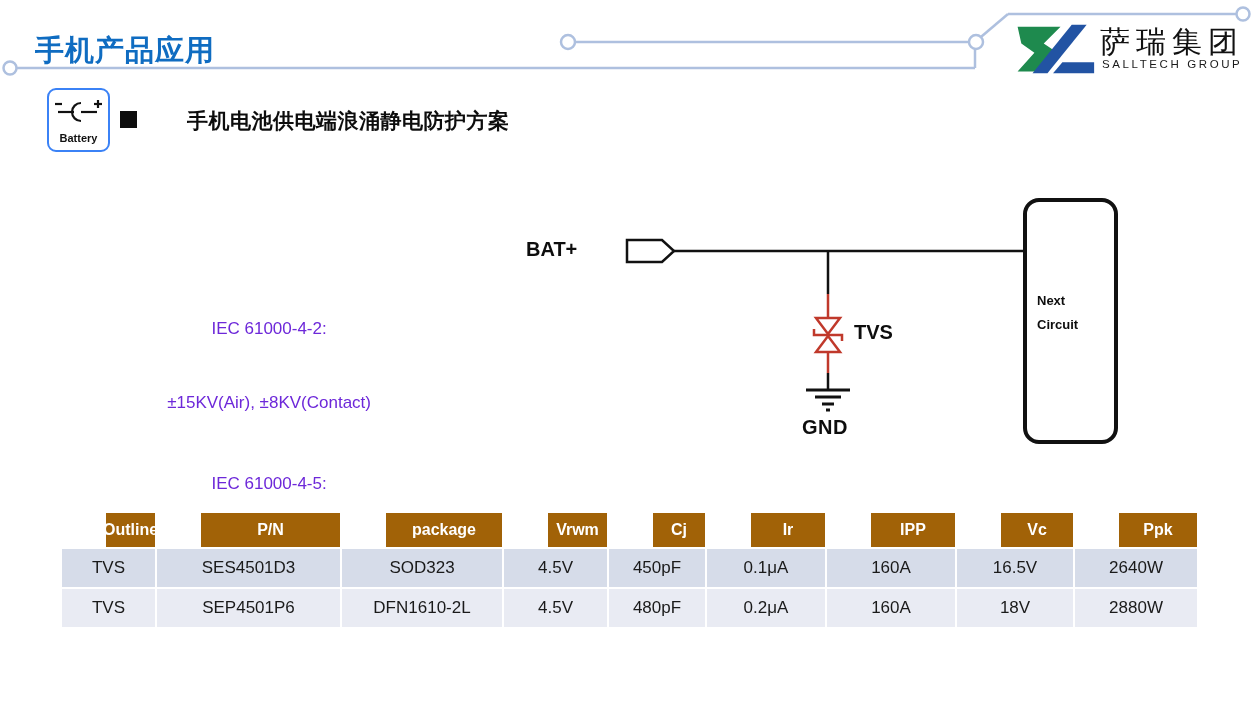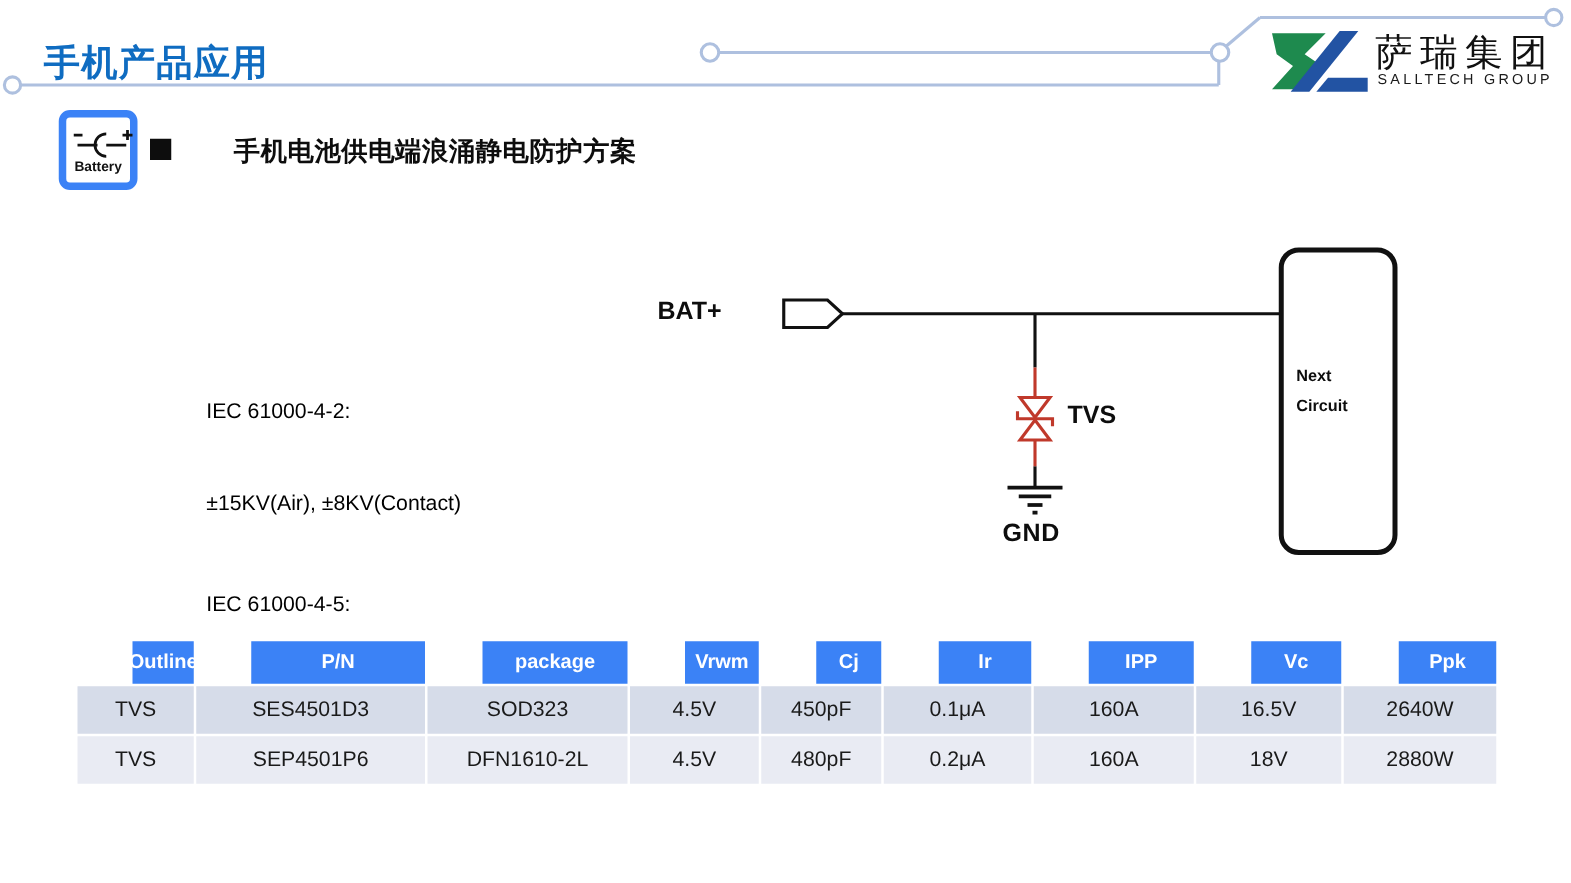--- a/index.html
+++ b/index.html
@@ -24,54 +24,54 @@
     position:absolute; left:88px; top:2px;
     font-size:30px; font-weight:400; color:#111; letter-spacing:6px; white-space:nowrap;
   }
   .logo-en {
     position:absolute; left:90px; top:38px;
     font-size:11.5px; font-weight:500; color:#1a1a1a; letter-spacing:2.6px; white-space:nowrap;
   }
   
   .battery-card {
     position:absolute; left:47px; top:88px; width:63px; height:64px;
-    border:6px solid #3b82f6; border-radius:9px; background:#fff;
+    border:2px solid #3b82f6; border-radius:9px; background:#fff;
   }
   .battery-sym { position:absolute; left:1px; top:3px; width:57px; height:32px; }
   .battery-label {
     position:absolute; left:0; right:0; bottom:6px;
     text-align:center; font-size:11px; font-weight:700; color:#111;
   }
   .bullet-square { position:absolute; left:120px; top:111px; width:17px; height:17px; background:#0d0d0d; }
   .section-heading {
     position:absolute; left:147px; top:107px;
     font-size:21px; font-weight:700; color:#0d0d0d; letter-spacing:0.5px;margin-left:40px;
   }
   
   .specs {
     position:absolute; left:165px; top:268px;
-    font-size:17px; line-height:24.5px; color:#000000; white-space:pre-wrap;
+    font-size:17px; line-height:24.5px; color:#6d28d9; white-space:pre-wrap;text-align:center;
   }
   .specs .para2 { margin-top:8px; }
   
   .circuit-svg { position:absolute; left:500px; top:185px; width:650px; height:270px; }
   .lbl { position:absolute; font-weight:700; color:#0d0d0d; white-space:nowrap; }
   .lbl-bat   { left:526px;  top:238px; font-size:20px; }
   .lbl-tvs   { left:854px;  top:321px; font-size:20px; }
   .lbl-gnd   { left:802px;  top:416px; font-size:20px; letter-spacing:0.5px; }
   .lbl-next  { left:1037px; top:289px; font-size:13px; line-height:24px; }
   
   .spec-table {
     position:absolute; left:62px; top:513px; width:1135px;
     display:grid;
     grid-template-columns:93px 183px 160px 103px 96px 118px 128px 116px 122px;
     column-gap:2px; row-gap:2px; background:#ffffff;
   }
   .th {
-    background:#3b82f6; color:#ffffff; font-weight:700; font-size:16px;
+    background:#a16207; color:#ffffff; font-weight:700; font-size:16px;
     height:34px; display:flex; align-items:center; justify-content:center;margin-left:44px;
   }
   .td {
     font-size:17px; color:#1a1a1a;
     height:38px; display:flex; align-items:center; justify-content:center;
   }
   .row1 .td { background:#D6DCE9; }
   .row2 .td { background:#E9EBF3; }
   .row1, .row2 { display:contents; }
 </style>

